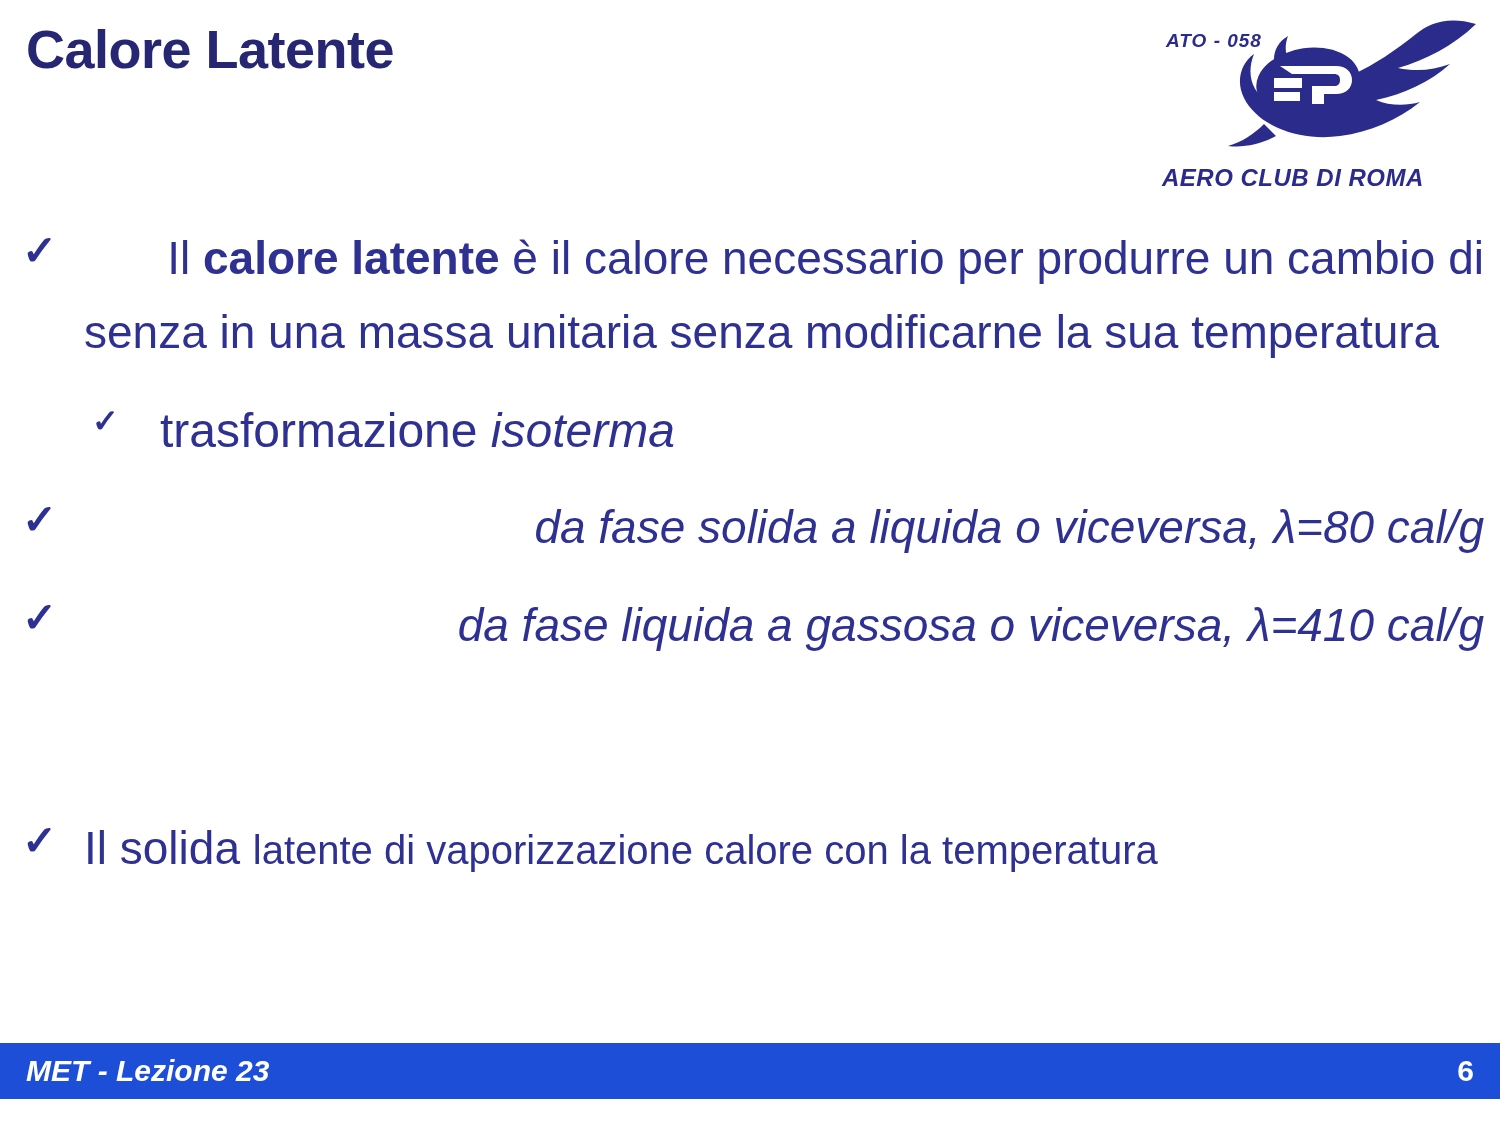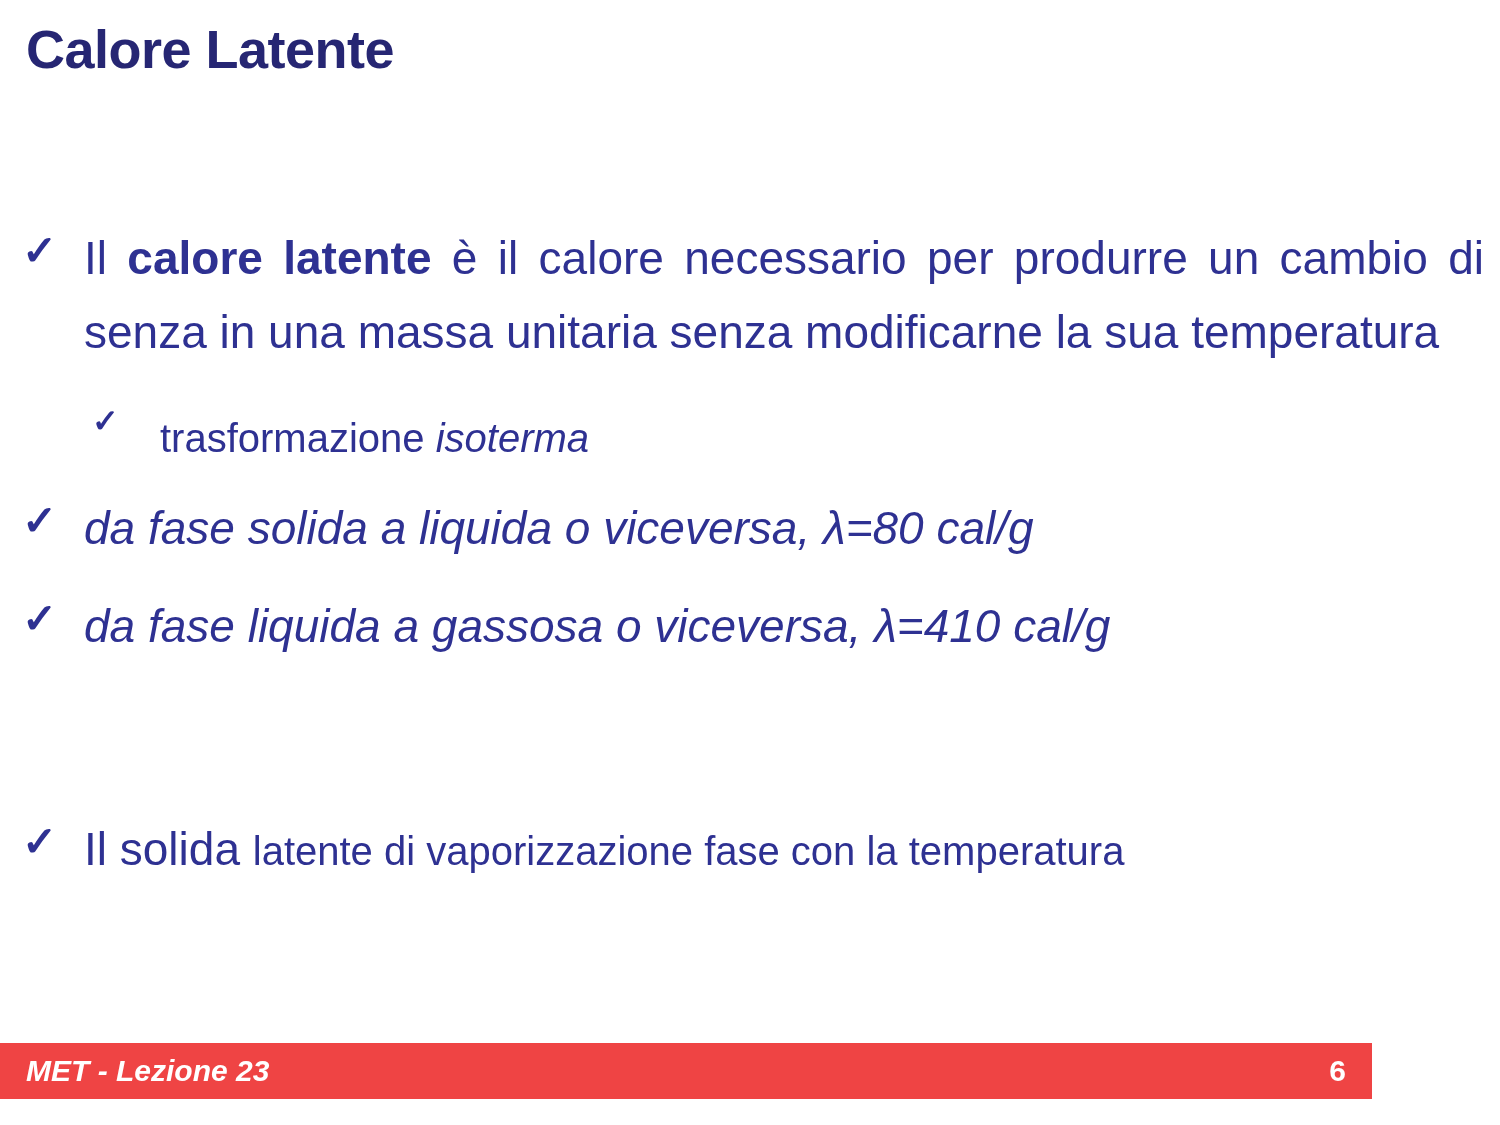--- a/index.html
+++ b/index.html
@@ -88,56 +88,56 @@
   }
   .lvl1 .check {
     width: 62px;
     font-size: 42px;
     padding-top: 8px;
   }
   .lvl1 .btext {
     font-size: 46px;
     line-height: 1.6;
     width: 1400px;
+    text-align: right;
   }
   .justify { text-align: justify; text-align-last: left; }
 
   
   .lvl2 {
     padding-left: 92px;
     margin-top: 14px;
   }
   .lvl2 .check {
     width: 68px;
     font-size: 32px;
     padding-top: 10px;
   }
   .lvl2 .btext {
-    font-size: 40px;
+    font-size: 48px;
     line-height: 1.5;
-    margin-top: 13px;
   }
 
   
   .ital { font-style: italic; }
   .bold { font-weight: bold; }
   .small-cap { font-size: 40px; }
 
   .row-gap-1 { margin-top: 26px; }
   .row-gap-2 { margin-top: 24px; }
   .row-gap-big { margin-top: 150px; }
 
   
   .footer {
     position: absolute;
     left: 0;
     bottom: 26px;
-    width: 1372px;
+    width: 1500px;
     height: 56px;
-    background: #ef4444;
+    background: #1d4ed8;
     display: flex;
     align-items: center;
     justify-content: space-between;
     padding: 0 26px;
     gap: 8px;
   }
   .footer-left {
     color: #ffffff;
     font-size: 30px;
     font-weight: bold;
@@ -149,20 +149,36 @@
     font-weight: bold;
   }
 </style>
 </head>
 <body>
 
 <div class="slide">
 
   <div class="title">Calore Latente</div>
 
+  <div class="logo">
+    <div class="logo-ato">ATO - 058</div>
+    <svg class="logo-bird" width="320" height="150" viewBox="0 0 320 150">
+      <g fill="#2b2b8c">
+        <path d="M318 8 C295 30 268 44 240 52 C258 56 276 54 292 48 C272 66 246 78 218 84 C232 90 248 90 262 86 C240 104 212 116 182 120 C160 123 138 120 120 112 C104 105 92 94 86 82 C78 66 82 48 96 38 C88 58 94 76 110 86 C126 96 148 98 168 92 C146 88 128 76 120 60 C112 44 116 28 130 20 C124 36 130 50 144 58 C158 66 178 66 196 58 C216 49 238 34 258 18 C272 7 290 0 318 8 Z"></path>
+        <path d="M106 108 C96 118 84 126 70 130 C86 132 104 128 118 120 Z"></path>
+        <ellipse cx="150" cy="66" rx="52" ry="34" transform="rotate(-8 150 66)"></ellipse>
+      </g>
+      <g fill="#ffffff">
+        <path d="M122 50 h56 c10 0 16 6 16 14 0 8 -6 14 -16 14 h-12 v10 h-12 v-18 h22 c4 0 6 -2 6 -6 0 -4 -2 -6 -6 -6 h-42 z"></path>
+        <path d="M116 62 h28 v10 h-28 z"></path>
+        <path d="M116 76 h26 v9 h-26 z"></path>
+      </g>
+    </svg>
+    <div class="logo-name">AERO CLUB DI ROMA</div>
+  </div>
 
   <div class="content">
 
     <div class="bullet lvl1">
       <span class="check">✓</span>
       <span class="btext justify"><span>Il </span><span class="bold">calore latente</span><span> è il calore necessario per produrre un cambio di senza in una massa unitaria senza modificarne la sua temperatura</span></span>
     </div>
 
     <div class="bullet lvl2 row-gap-1">
       <span class="check">✓</span>
@@ -174,21 +190,21 @@
       <span class="btext ital">da fase solida a liquida o viceversa, λ=80 cal/g</span>
     </div>
 
     <div class="bullet lvl1 row-gap-2">
       <span class="check">✓</span>
       <span class="btext ital">da fase liquida a gassosa o viceversa, λ=410 cal/g</span>
     </div>
 
     <div class="bullet lvl1 row-gap-big">
       <span class="check">✓</span>
-      <span class="btext justify"><span>Il solida </span><span class="small-cap">latente di vaporizzazione fase con la temperatura</span></span>
+      <span class="btext justify"><span>Il solida </span><span class="small-cap">latente di vaporizzazione calore con la temperatura</span></span>
     </div>
 
   </div>
 
   <div class="footer">
     <span class="footer-left">MET - Lezione 23</span>
     <span class="footer-right">6</span>
   </div>
 
 </div>

